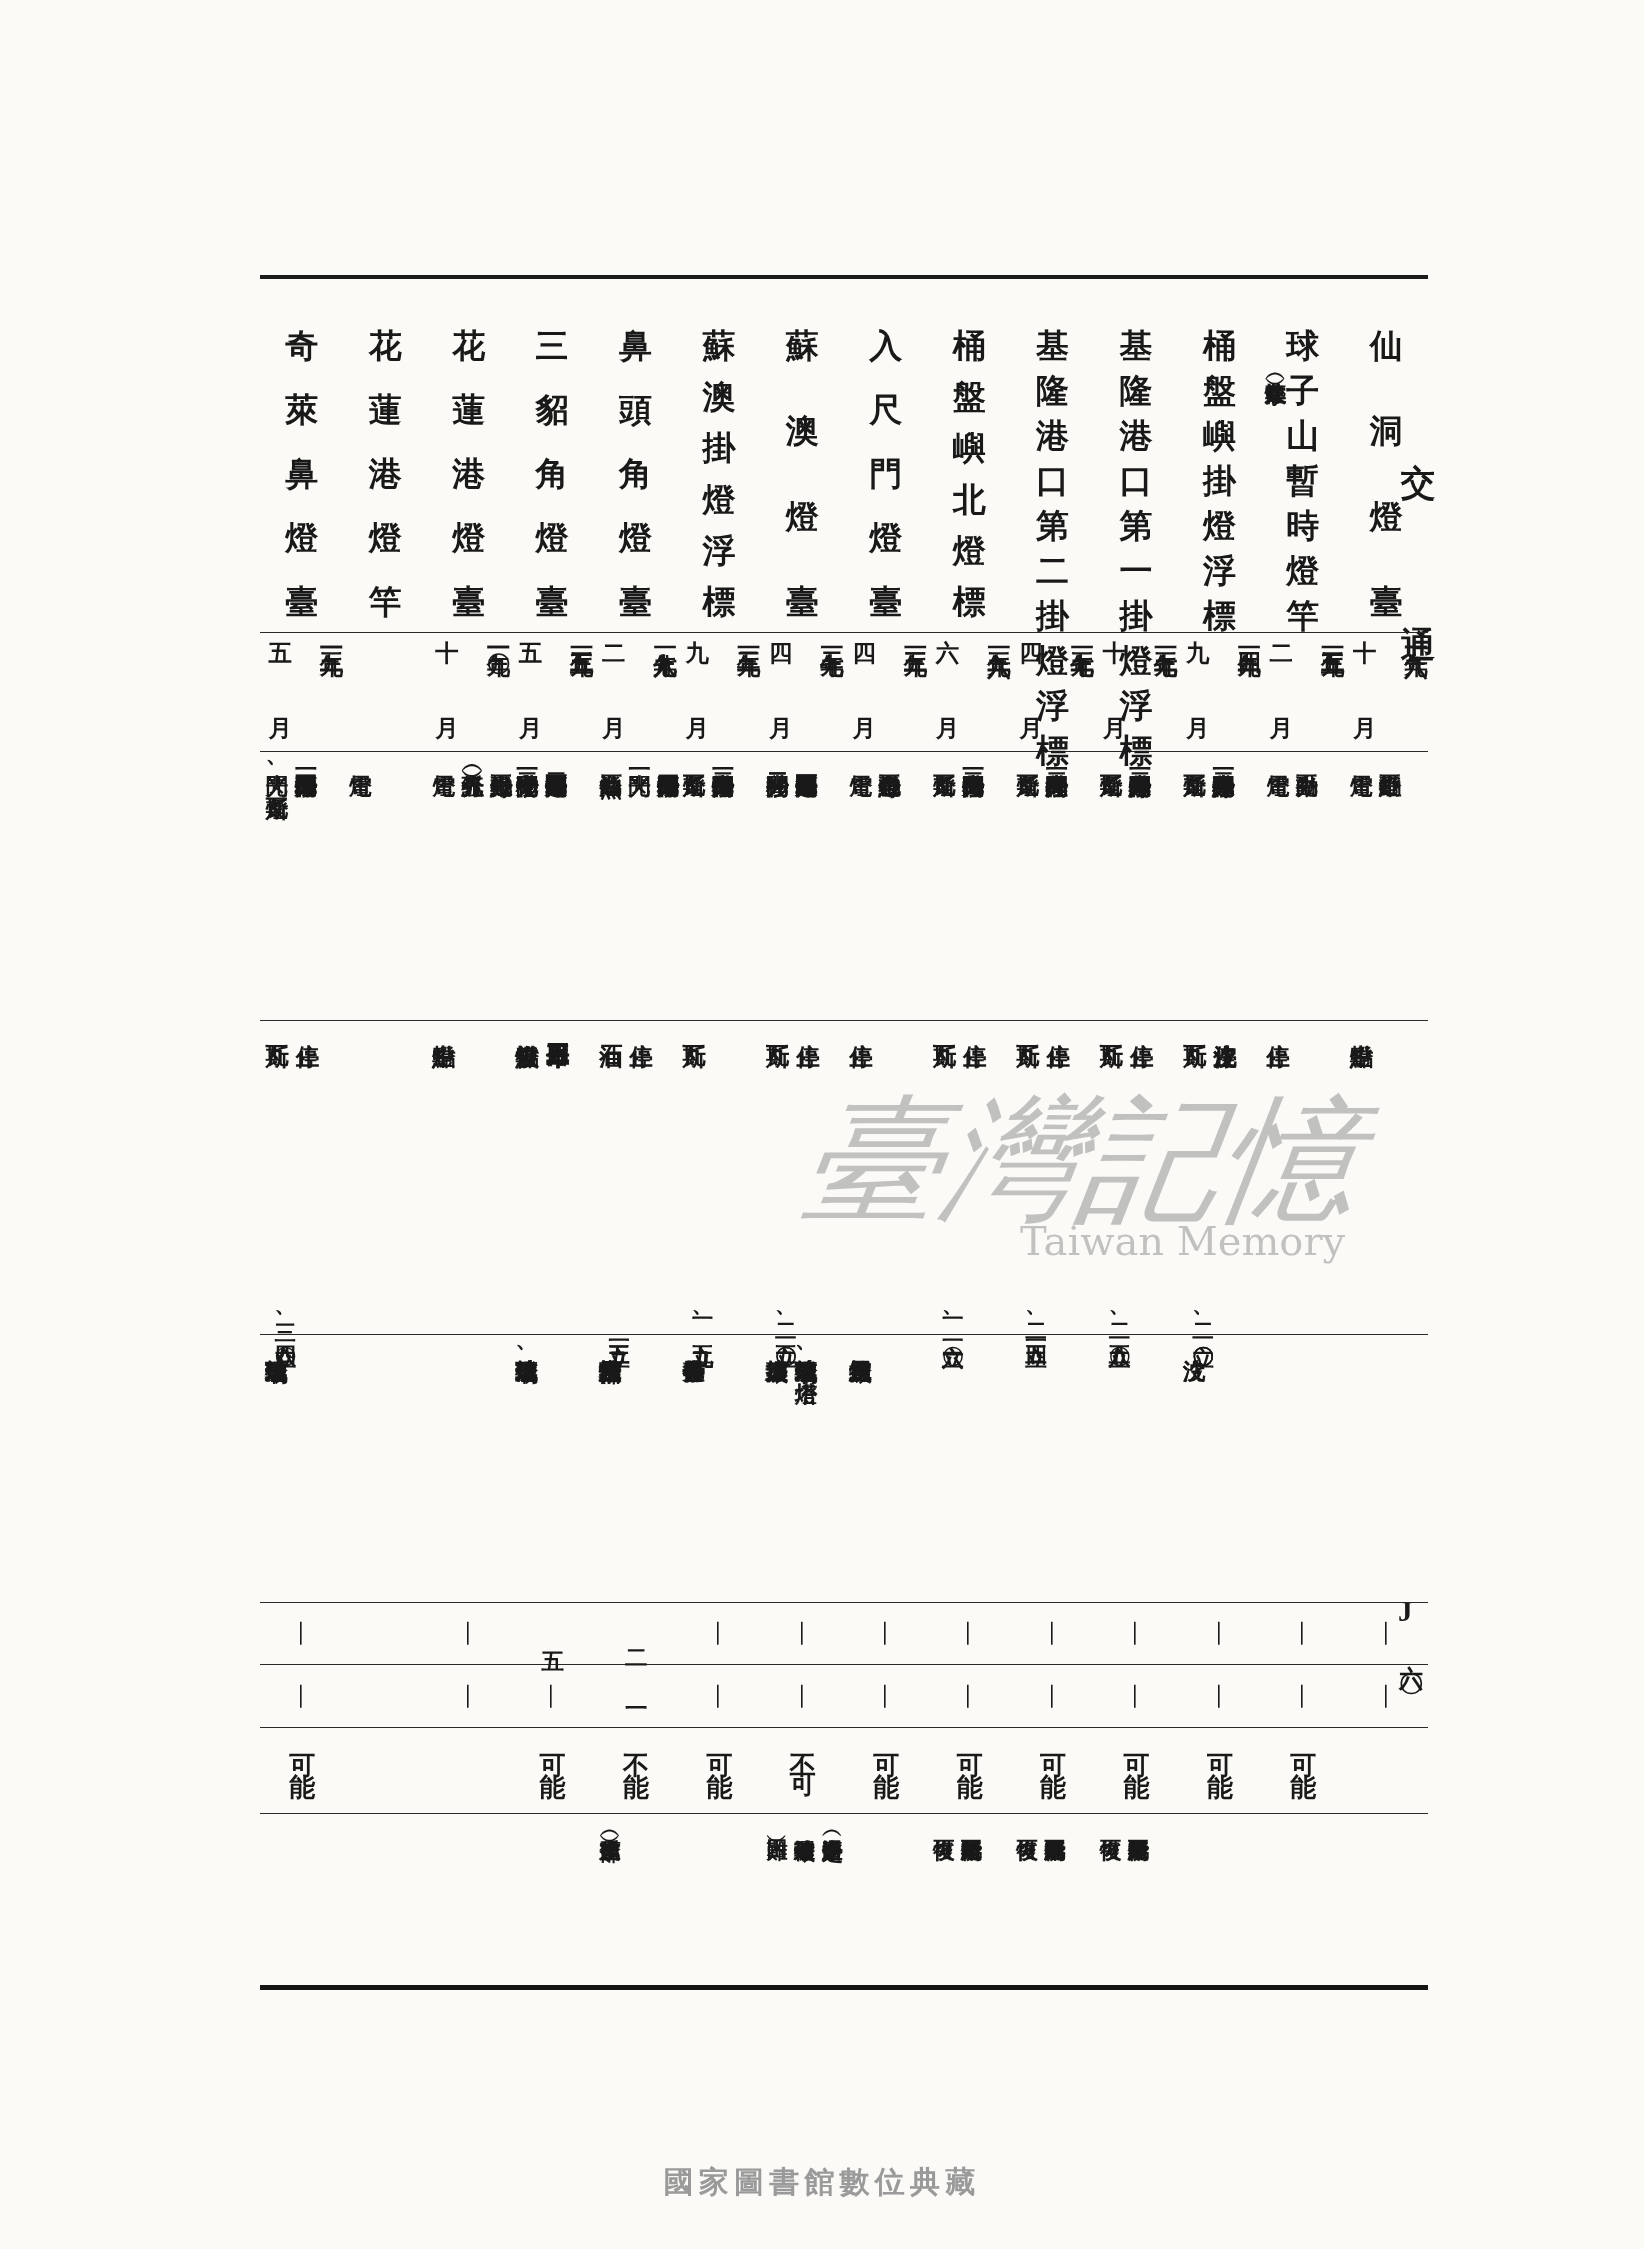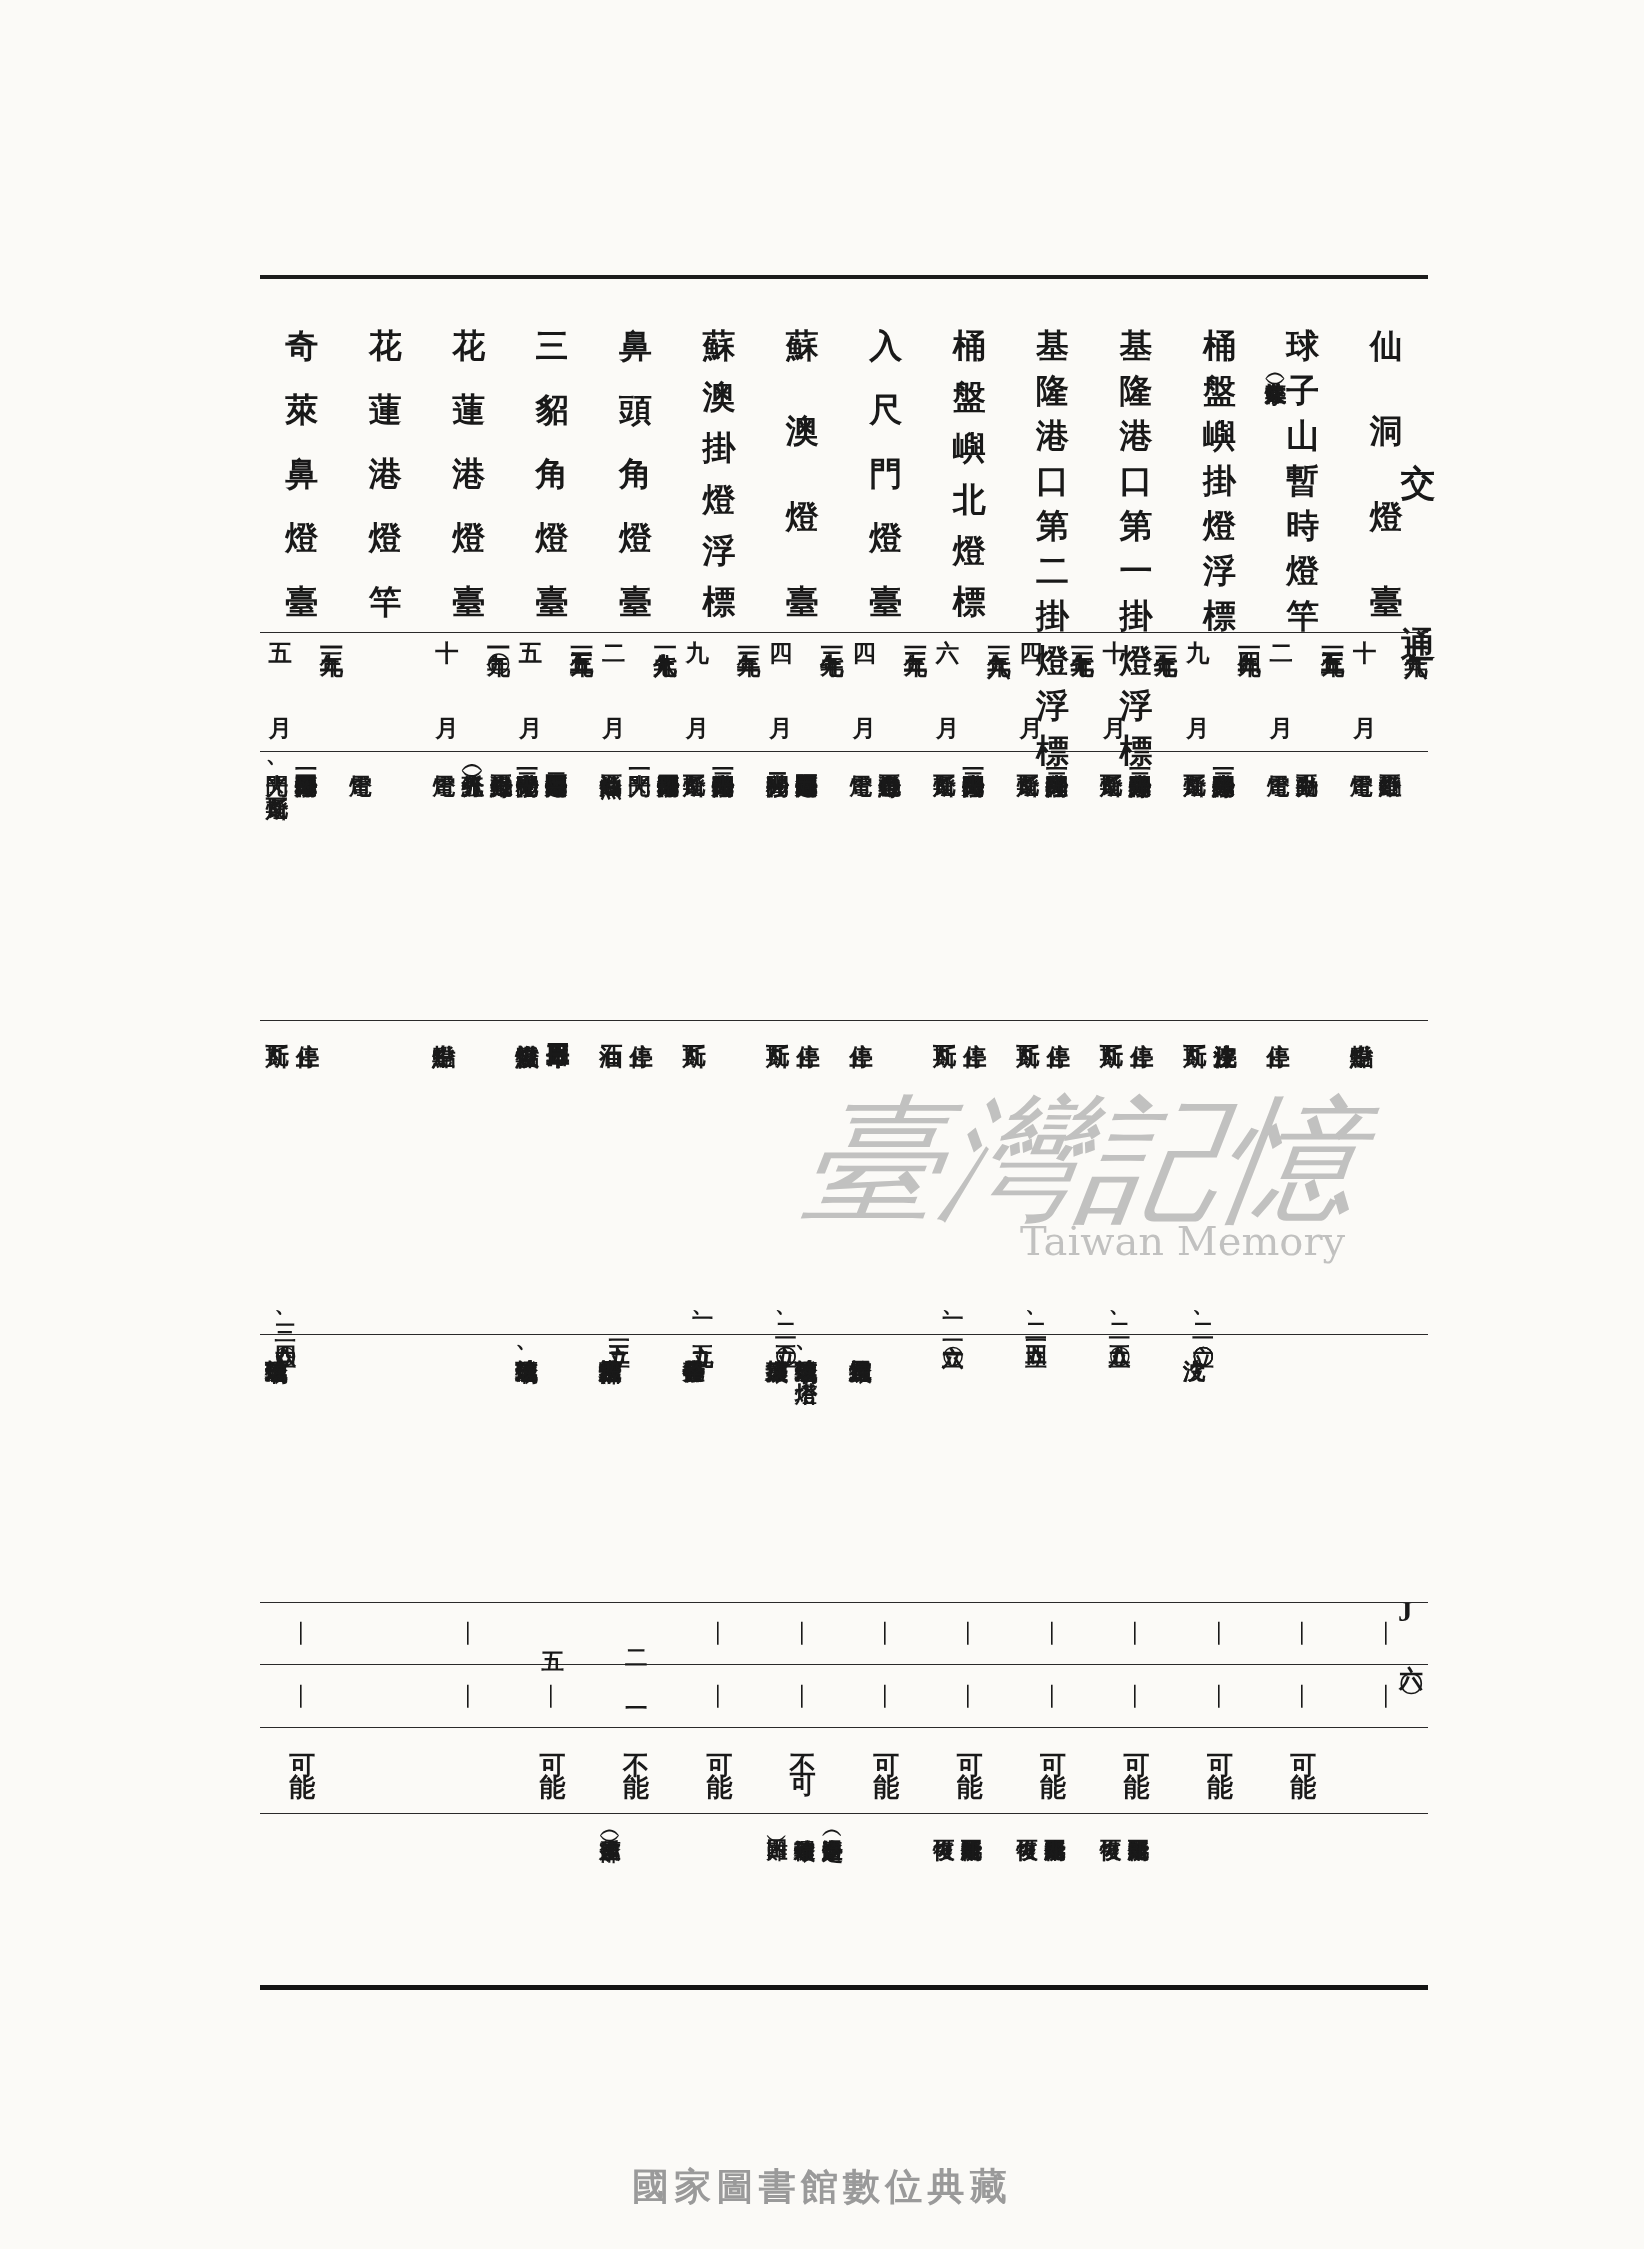--- a/index.html
+++ b/index.html
@@ -76,21 +76,21 @@
   .watermark{
     position:absolute;left:805px;top:1069px;width:519px;
     color:#8e8e8e;opacity:.52;z-index:5;pointer-events:none;
     font-family:"DejaVu Serif","Liberation Serif",serif;
   }
   .wm-cjk{font-size:137px;font-style:italic;letter-spacing:1.7px;white-space:nowrap;transform:skewX(-8deg);}
   .wm-latin{font-size:40px;margin:-36px 0 0 215px;white-space:nowrap;}
 
   .caption{
     position:absolute;left:50%;transform:translateX(-50%);top:2162px;
-    font-size:37px;color:#9a9a9a;letter-spacing:5.2px;font-weight:bold;white-space:nowrap;
+    font-size:30px;color:#9a9a9a;letter-spacing:5.2px;font-weight:bold;white-space:nowrap;
   }
 </style>
 </head>
 <body>
 
 <div class="page">
 
   <div class="margin-section vjust">
       <span>交</span>
       <span>通</span>

